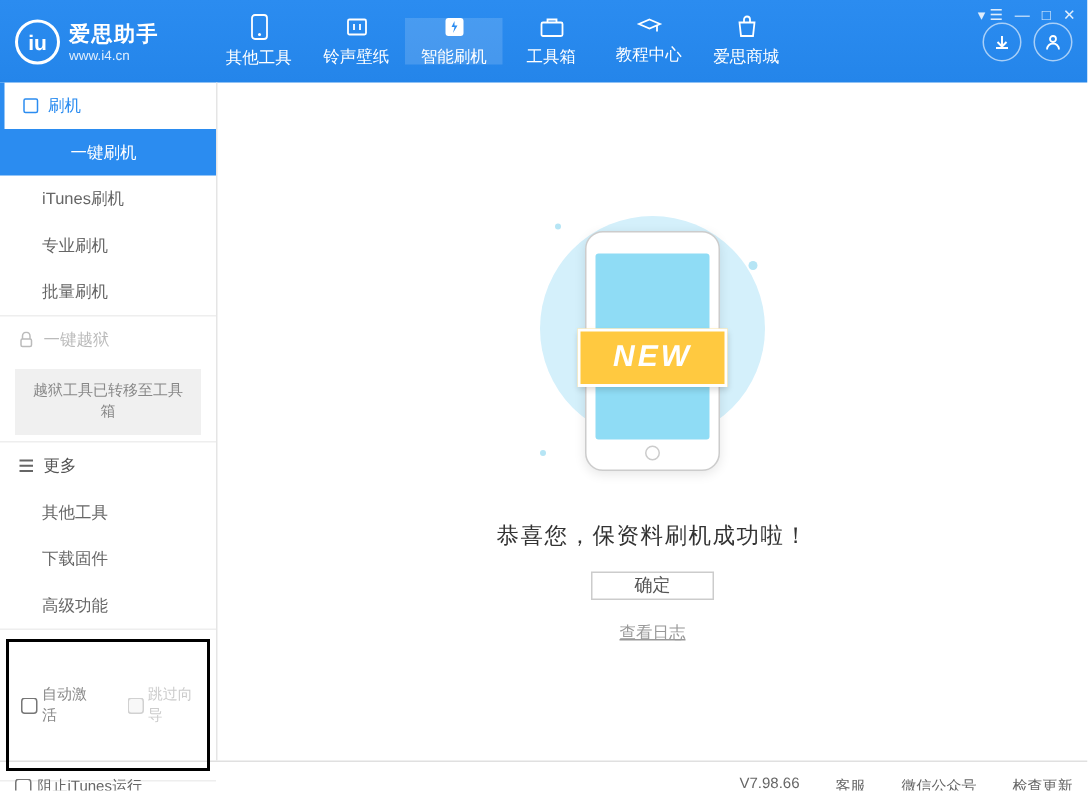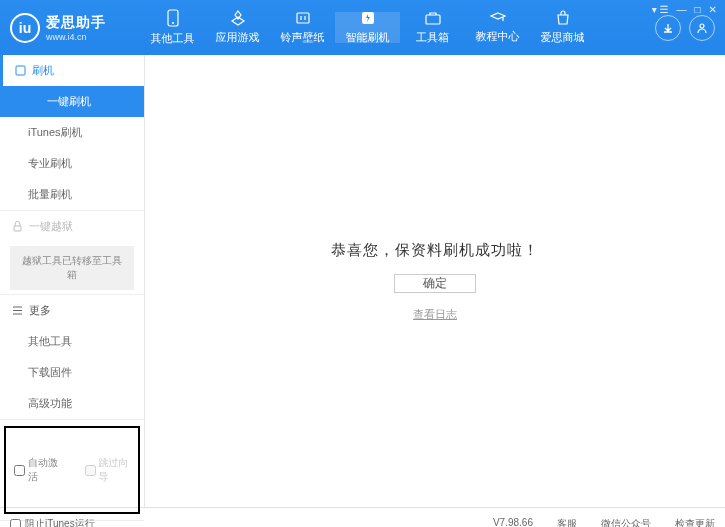--- a/index.html
+++ b/index.html
@@ -83,28 +83,20 @@
   </div>
   <div class="nav">
     <div class="nav-item">
       <span class="nav-icon">
           <svg width="16" height="18" viewBox="0 0 16 18">
             <rect x="3" y="1" width="10" height="16" rx="2" fill="none" stroke="#fff" stroke-width="1.2"></rect>
             <circle cx="8" cy="14" r="1" fill="#fff"></circle>
           </svg>
         </span>
       <span>其他工具</span>
-    </div>
-    <div class="nav-item">
-      <span class="nav-icon">
-          <svg width="16" height="16" viewBox="0 0 16 16">
-            <path d="M8 1 L11 5 L8 9 L5 5 Z M8 7 L14 11 L8 15 L2 11 Z" fill="none" stroke="#fff" stroke-width="1.2"></path>
-          </svg>
-        </span>
-      <span>应用游戏</span>
     </div>
     <div class="nav-item">
       <span class="nav-icon">
           <svg width="16" height="16" viewBox="0 0 16 16">
             <rect x="2" y="3" width="12" height="10" rx="1" fill="none" stroke="#fff" stroke-width="1.2"></rect>
             <path d="M6 6 L6 10 M10 6 L10 10" stroke="#fff" stroke-width="1.2"></path>
           </svg>
         </span>
       <span>铃声壁纸</span>
     </div>
@@ -209,20 +201,31 @@
         <svg width="10" height="14" viewBox="0 0 10 14">
             <rect x="1" y="1" width="8" height="12" rx="1.5" fill="none" stroke="#2b8cf0" stroke-width="1"></rect>
           </svg>
         <span>iPhone 15 Pro Max</span>
       </div>
 
     </div>
   </div>
 
   <div class="main">
+    <div class="phone-illustration">
+      <div class="circle-bg"></div>
+      <div class="dots" style="top:15px;left:25px"></div>
+      <div class="dots" style="top:40px;right:20px;width:6px;height:6px"></div>
+      <div class="dots" style="bottom:30px;left:15px"></div>
+      <div class="phone">
+        <div class="phone-screen"></div>
+        <div class="phone-home"></div>
+      </div>
+      <div class="new-ribbon">NEW</div>
+    </div>
     <div class="success-text">恭喜您，保资料刷机成功啦！</div>
     <button class="confirm-btn">确定</button>
     <a class="log-link">查看日志</a>
   </div>
 </div>
 
 <div class="footer">
   <div class="footer-left">
     <label style="display:flex;align-items:center;gap:4px">
         <input type="checkbox" style="">

